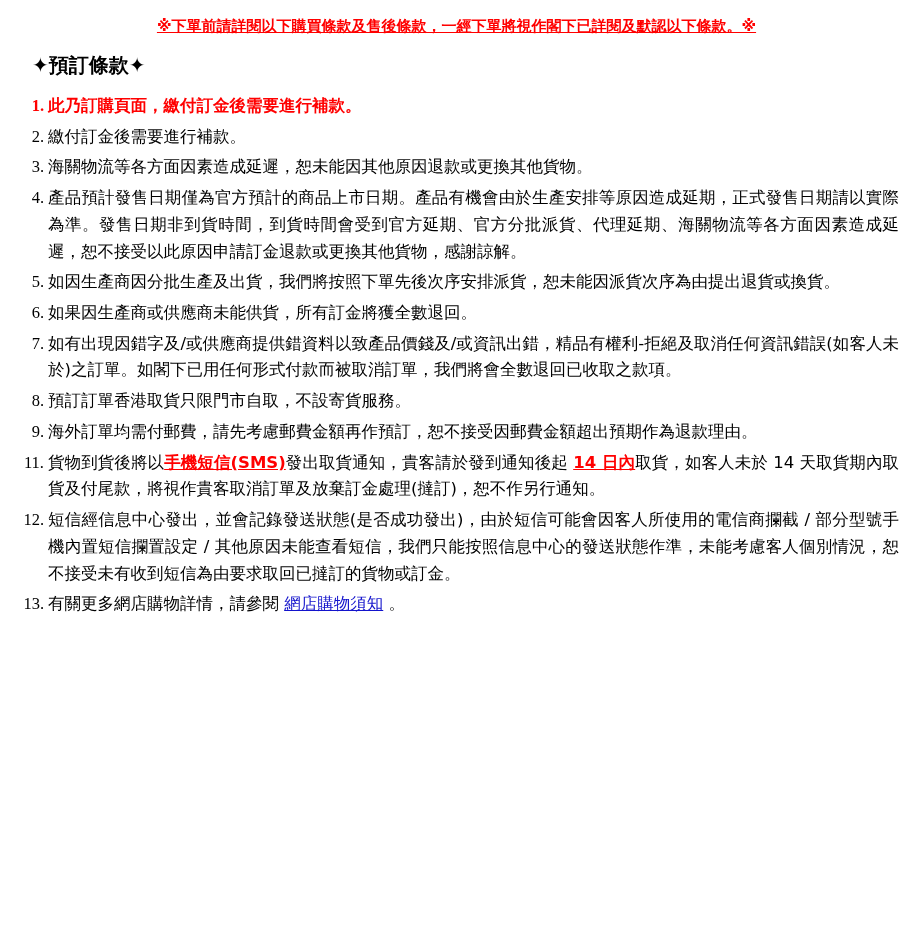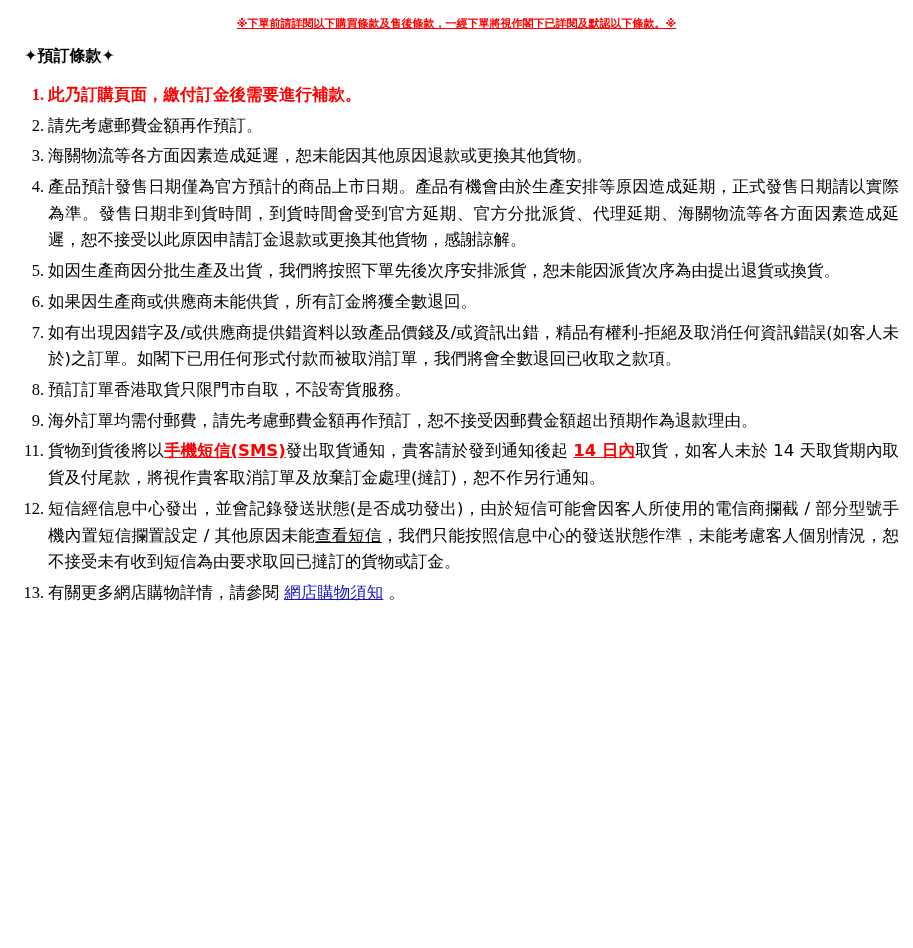--- a/index.html
+++ b/index.html
@@ -14,32 +14,32 @@
     color: #000000;
   }
   .page {
     width: 913px;
     box-sizing: border-box;
     padding: 10px 14px 0 14px;
   }
   .banner {
     color: #ff0000;
     font-weight: bold;
-    font-size: 11px;
+    font-size: 15px;
     text-decoration: underline;
     letter-spacing: 0px;
     line-height: 1.4;
     margin: 6px 0 14px 0;
     text-align: center;
     white-space: nowrap;
   }
   .section-title {
     font-weight: bold;
-    font-size: 16px;
-    margin: 0 0 14px 10px;
+    font-size: 20px;
+    margin: 0 0 14px 18px;
     line-height: 1.4;
   }
   ol.terms {
     list-style: none;
     margin: 0;
     padding: 0;
   }
   ol.terms > li {
     position: relative;
     padding-left: 34px;
@@ -64,21 +64,20 @@
   ol.terms > li.first .num {
     color: #ff0000;
     font-weight: bold;
   }
   .u-red {
     color: #ff0000;
     text-decoration: underline;
     font-weight: bold;
   }
   .u-black {
-    text-decoration: underline;
   }
   .link {
     color: #1414cc;
     text-decoration: underline;
     cursor: pointer;
   }
   .spacer {
     height: 10px;
   }
 </style>
@@ -86,21 +85,21 @@
 <body>
 
 <div class="page">
 
   <div class="banner">※下單前請詳閱以下購買條款及售後條款，一經下單將視作閣下已詳閱及默認以下條款。※</div>
 
   <div class="section-title">✦預訂條款✦</div>
 
   <ol class="terms" id="terms-list">
       <li class="first"><span class="num">1.</span><span>此乃訂購頁面，繳付訂金後需要進行補款。</span></li>
-      <li><span class="num">2.</span><span>請先考慮郵費金額再作預訂。</span></li>
+      <li><span class="num">2.</span><span>繳付訂金後需要進行補款。</span></li>
       <li><span class="num">3.</span><span>海關物流等各方面因素造成延遲，恕未能因其他原因退款或更換其他貨物。</span></li>
       <li><span class="num">4.</span><span>產品預計發售日期僅為官方預計的商品上市日期。產品有機會由於生產安排等原因造成延期，正式發售日期請以實際為準。發售日期非到貨時間，到貨時間會受到官方延期、官方分批派貨、代理延期、海關物流等各方面因素造成延遲，恕不接受以此原因申請訂金退款或更換其他貨物，感謝諒解。</span></li>
       <li><span class="num">5.</span><span>如因生產商因分批生產及出貨，我們將按照下單先後次序安排派貨，恕未能因派貨次序為由提出退貨或換貨。</span></li>
       <li><span class="num">6.</span><span>如果因生產商或供應商未能供貨，所有訂金將獲全數退回。</span></li>
       <li><span class="num">7.</span><span>如有出現因錯字及/或供應商提供錯資料以致產品價錢及/或資訊出錯，精品有權利-拒絕及取消任何資訊錯誤(如客人未於)之訂單。如閣下已用任何形式付款而被取消訂單，我們將會全數退回已收取之款項。</span></li>
       <li><span class="num">8.</span><span>預訂訂單香港取貨只限門市自取，不設寄貨服務。</span></li>
       <li><span class="num">9.</span><span>海外訂單均需付郵費，請先考慮郵費金額再作預訂，恕不接受因郵費金額超出預期作為退款理由。</span></li>
       <li><span class="num">11.</span><span><span>貨物到貨後將以</span><span class="u-red">手機短信(SMS)</span><span>發出取貨通知，貴客請於發到通知後起 </span><span class="u-red">14 日內</span><span>取貨，如客人未於 14 天取貨期內取貨及付尾款，將視作貴客取消訂單及放棄訂金處理(撻訂)，恕不作另行通知。</span></span></li>
       <li><span class="num">12.</span><span><span>短信經信息中心發出，並會記錄發送狀態(是否成功發出)，由於短信可能會因客人所使用的電信商攔截 / 部分型號手機內置短信攔置設定 / 其他原因未能</span><span class="u-black">查看短信</span><span>，我們只能按照信息中心的發送狀態作準，未能考慮客人個別情況，恕不接受未有收到短信為由要求取回已撻訂的貨物或訂金。</span></span></li>
       <li><span class="num">13.</span><span><span>有關更多網店購物詳情，請參閱 </span><a class="link">網店購物須知</a><span> 。</span></span></li>

